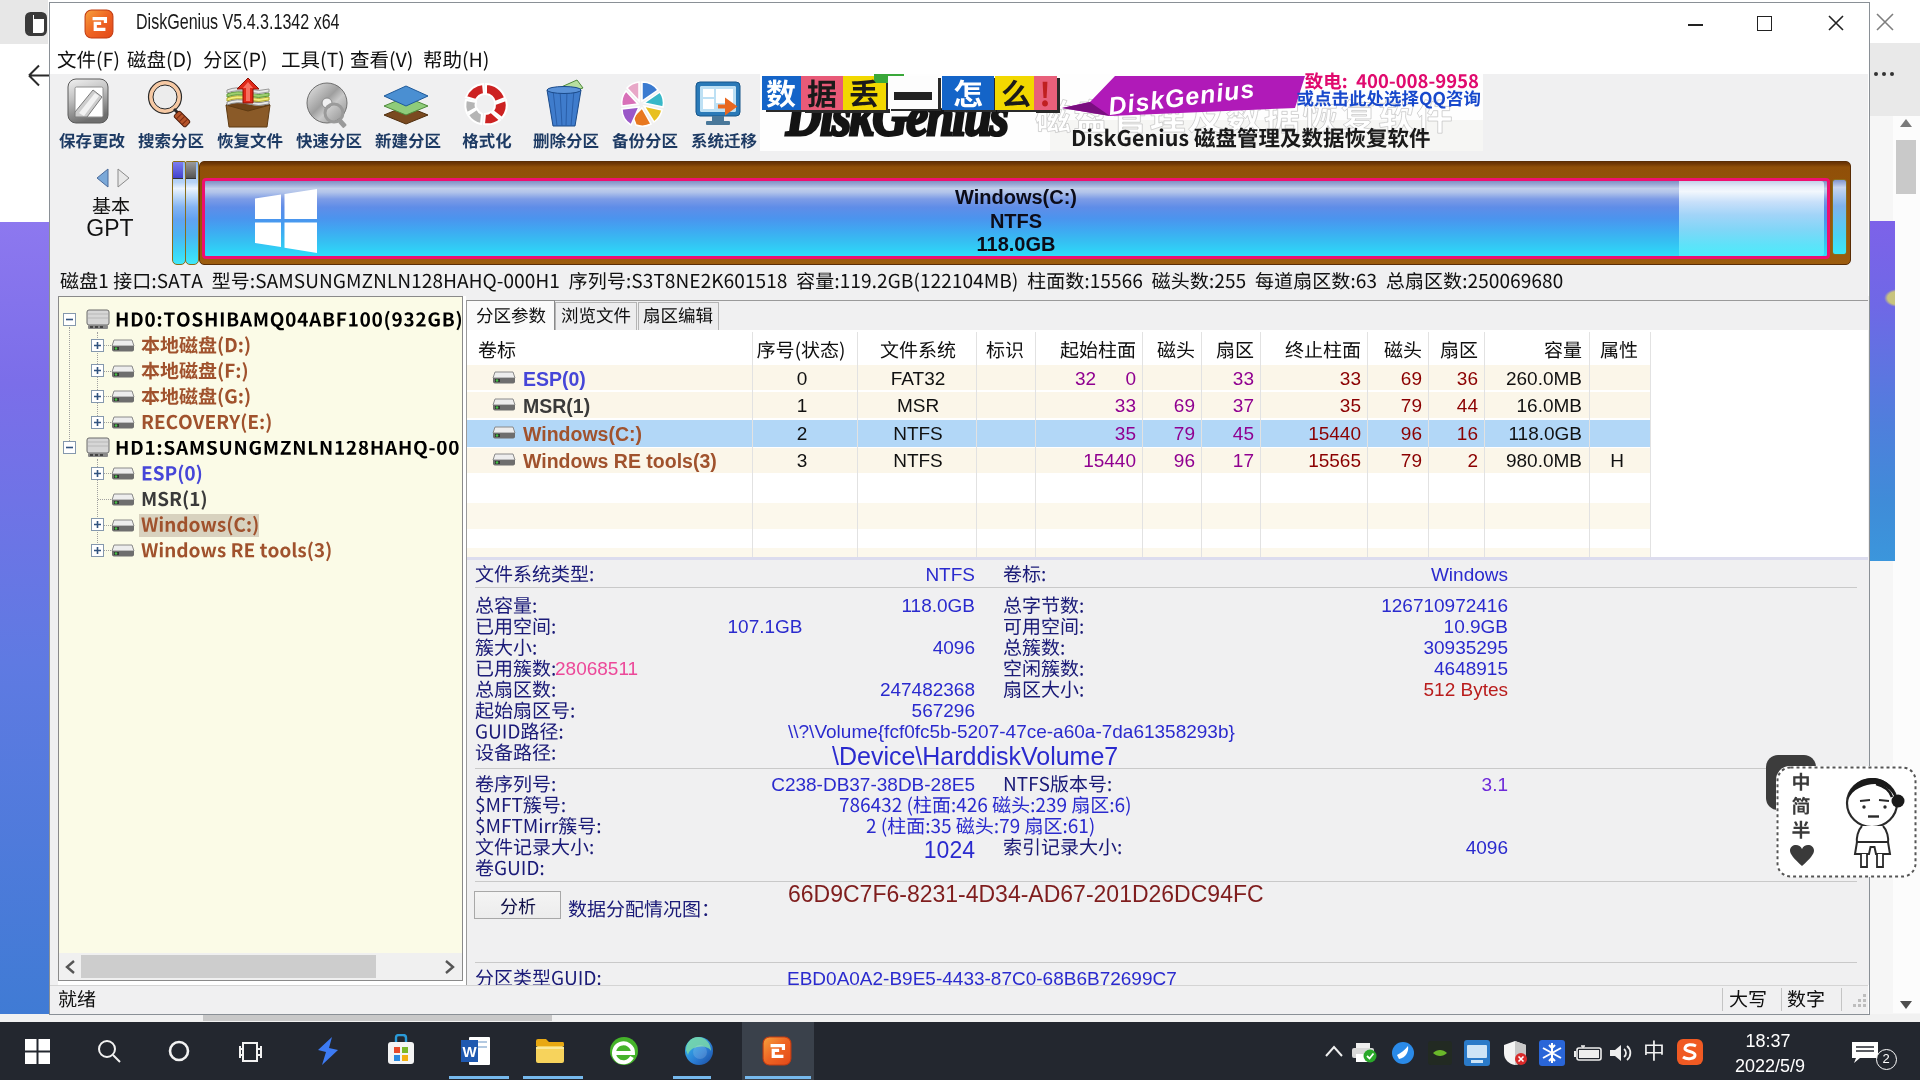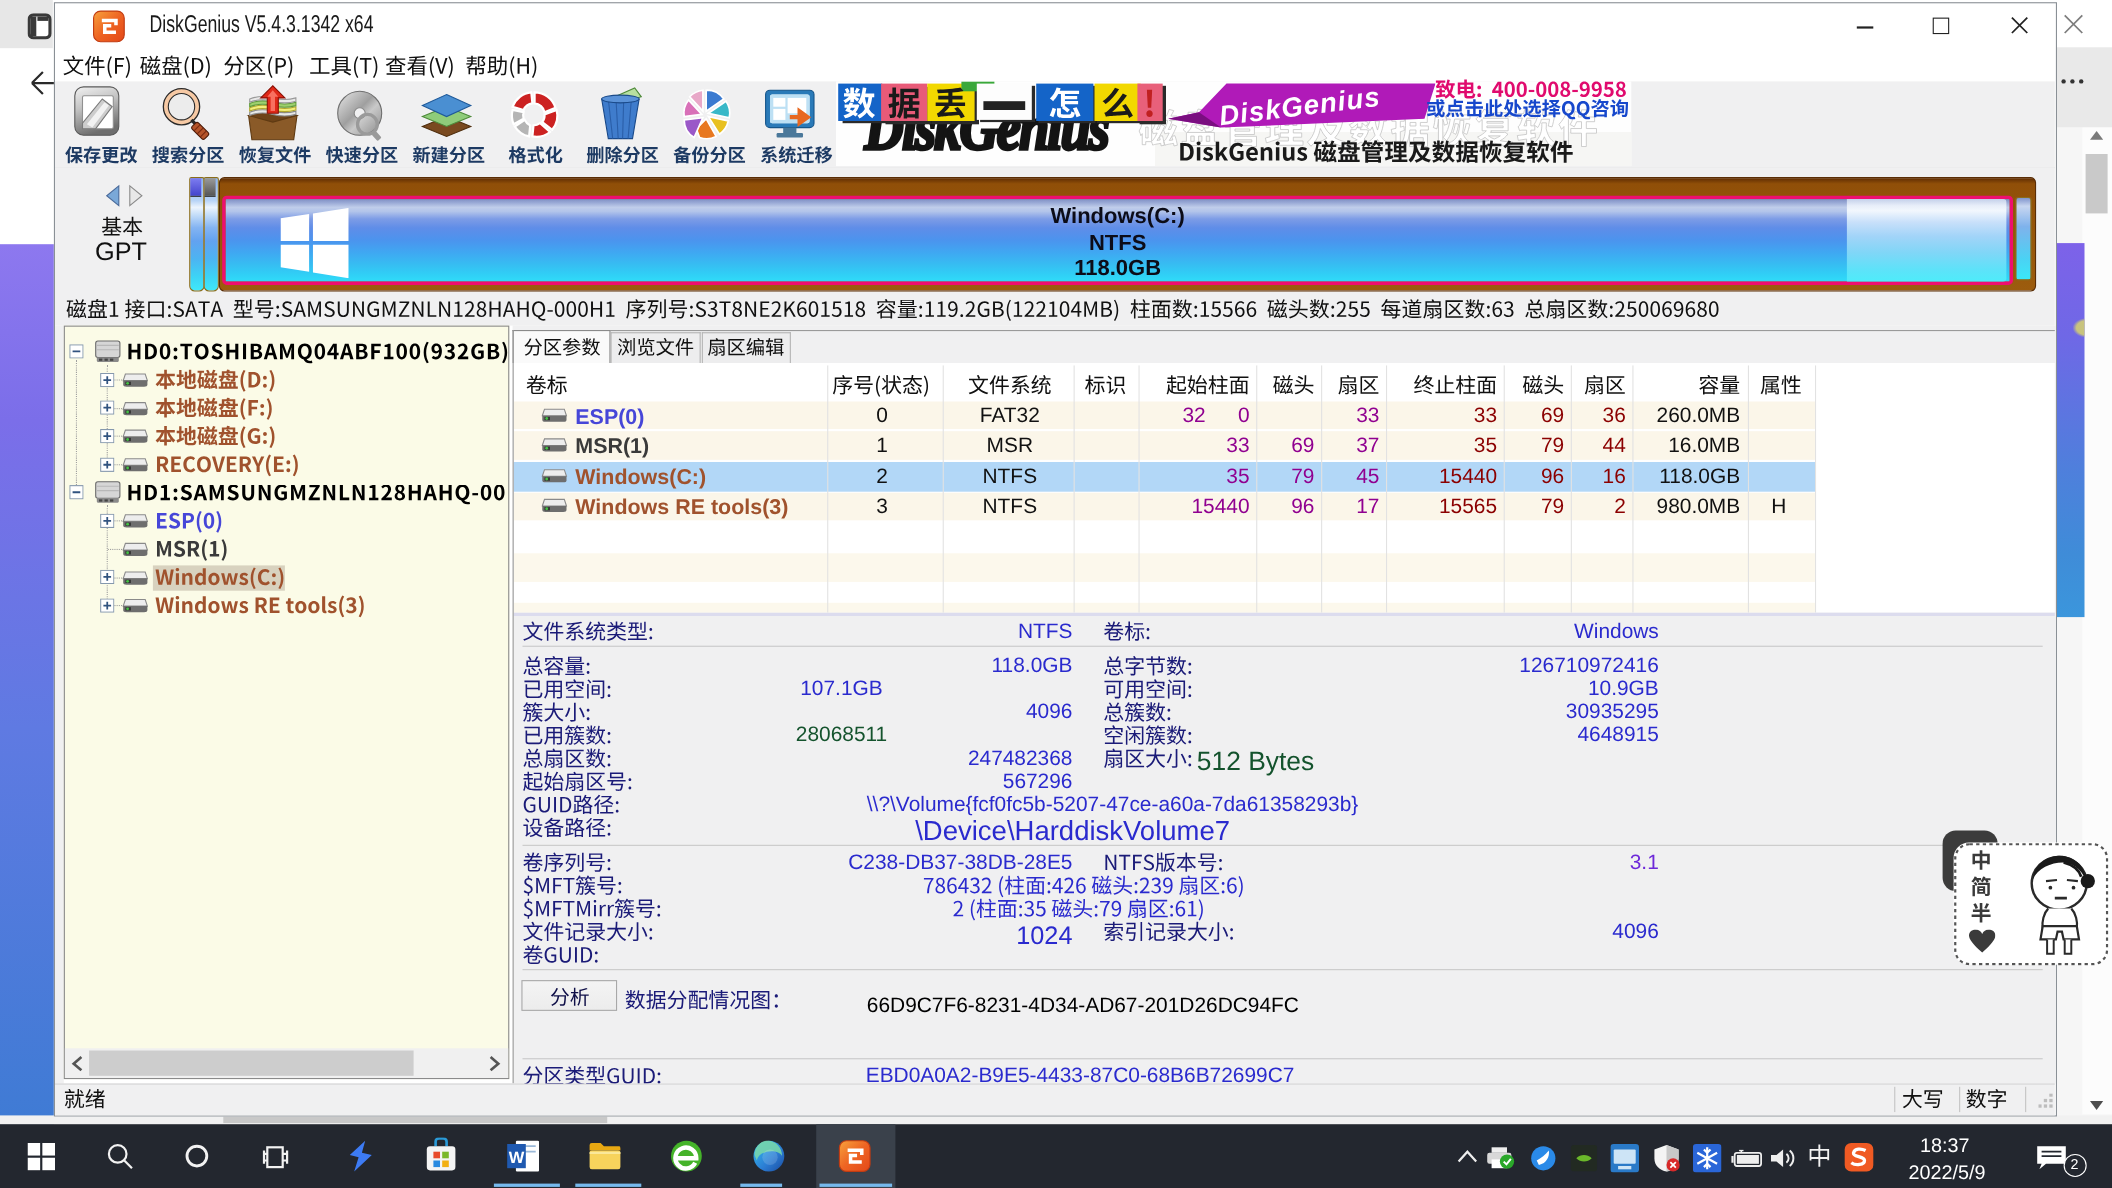--- a/index.html
+++ b/index.html
@@ -643,32 +643,32 @@
 <div class="t" style="left:1442px;top:450.0px;width:140px;text-align:right;font-size:19px;color:#111">980.0MB</div>
 <div class="t" style="left:1587px;top:450.0px;width:60px;text-align:center;font-size:19px;color:#111">H</div>
 <div class="t" style="left:555px;top:563.5px;width:420px;text-align:right;font-size:19px;color:#2a2ace">NTFS</div>
 <div class="t" style="left:1088px;top:563.5px;width:420px;text-align:right;font-size:19px;color:#2a2ace">Windows</div>
 <div class="t" style="left:555px;top:595.0px;width:420px;text-align:right;font-size:19px;color:#2a2ace">118.0GB</div>
 <div class="t" style="left:1088px;top:595.0px;width:420px;text-align:right;font-size:19px;color:#2a2ace">126710972416</div>
 <div class="t" style="left:555px;top:616.0px;width:420px;text-align:center;font-size:19px;color:#2a2ace">107.1GB</div>
 <div class="t" style="left:1088px;top:616.0px;width:420px;text-align:right;font-size:19px;color:#2a2ace">10.9GB</div>
 <div class="t" style="left:555px;top:637.0px;width:420px;text-align:right;font-size:19px;color:#2a2ace">4096</div>
 <div class="t" style="left:1088px;top:637.0px;width:420px;text-align:right;font-size:19px;color:#2a2ace">30935295</div>
-<div class="t" style="left:555px;top:658.0px;width:420px;text-align:center;font-size:19px;color:#14532d">28068511</div>
+<div class="t" style="left:555px;top:658.0px;width:420px;text-align:left;font-size:19px;color:#ec4899">28068511</div>
 <div class="t" style="left:1088px;top:658.0px;width:420px;text-align:right;font-size:19px;color:#2a2ace">4648915</div>
 <div class="t" style="left:555px;top:679.0px;width:420px;text-align:right;font-size:19px;color:#2a2ace">247482368</div>
-<div class="t" style="left:1088px;top:679.0px;width:420px;text-align:left;font-size:24px;color:#14532d">512 Bytes</div>
+<div class="t" style="left:1088px;top:679.0px;width:420px;text-align:right;font-size:19px;color:#b91c1c">512 Bytes</div>
 <div class="t" style="left:555px;top:700.0px;width:420px;text-align:right;font-size:19px;color:#2a2ace">567296</div>
 <div class="t" style="left:788px;top:721.0px;font-size:19px;color:#2a2ace">\\?\Volume{fcf0fc5b-5207-47ce-a60a-7da61358293b}</div>
 <div class="t" style="left:832px;top:742.0px;font-size:25px;color:#2a2ace">\Device\HarddiskVolume7</div>
 <div class="t" style="left:555px;top:773.5px;width:420px;text-align:right;font-size:19px;color:#2a2ace">C238-DB37-38DB-28E5</div>
 <div class="t" style="left:1088px;top:773.5px;width:420px;text-align:right;font-size:19px;color:#6d28d9">3.1</div>
 <div class="t" style="left:555px;top:836.5px;width:420px;text-align:right;font-size:23px;color:#2a2ace">1024</div>
 <div class="t" style="left:1088px;top:836.5px;width:420px;text-align:right;font-size:19px;color:#2a2ace">4096</div>
-<div class="t" style="left:788px;top:904px;font-size:19px;color:#000000">66D9C7F6-8231-4D34-AD67-201D26DC94FC</div>
+<div class="t" style="left:788px;top:881px;font-size:23px;color:#7f1d1d">66D9C7F6-8231-4D34-AD67-201D26DC94FC</div>
 <div class="a" style="left:473px;top:963px;width:1390px;height:22px;overflow:hidden">
     <div class="t" style="left:314px;top:5px;font-size:19px;color:#2a2ace">EBD0A0A2-B9E5-4433-87C0-68B6B72699C7</div>
   </div>
 <svg width="1920" height="1080" viewBox="0 0 1920 1080" style="position:absolute;left:0;top:0;pointer-events:none" xmlns="http://www.w3.org/2000/svg">
     <defs>
       <path id="r0" d="M423 823C453 774 485 707 497 666L580 693C566 734 531 799 501 847ZM50 664V590H206C265 438 344 307 447 200C337 108 202 40 36 -7C51 -25 75 -60 83 -78C250 -24 389 48 502 146C615 46 751 -28 915 -73C928 -52 950 -20 967 -4C807 36 671 107 560 201C661 304 738 432 796 590H954V664ZM504 253C410 348 336 462 284 590H711C661 455 592 344 504 253Z"></path>
       <path id="r1" d="M317 341V268H604V-80H679V268H953V341H679V562H909V635H679V828H604V635H470C483 680 494 728 504 775L432 790C409 659 367 530 309 447C327 438 359 420 373 409C400 451 425 504 446 562H604V341ZM268 836C214 685 126 535 32 437C45 420 67 381 75 363C107 397 137 437 167 480V-78H239V597C277 667 311 741 339 815Z"></path>
       <path id="r2" d="M239 -196 295 -171C209 -29 168 141 168 311C168 480 209 649 295 792L239 818C147 668 92 507 92 311C92 114 147 -47 239 -196Z"></path>
       <path id="r3" d="M101 0H193V329H473V407H193V655H523V733H101Z"></path>
       <path id="r4" d="M99 -196C191 -47 246 114 246 311C246 507 191 668 99 818L42 792C128 649 171 480 171 311C171 141 128 -29 42 -171Z"></path>

